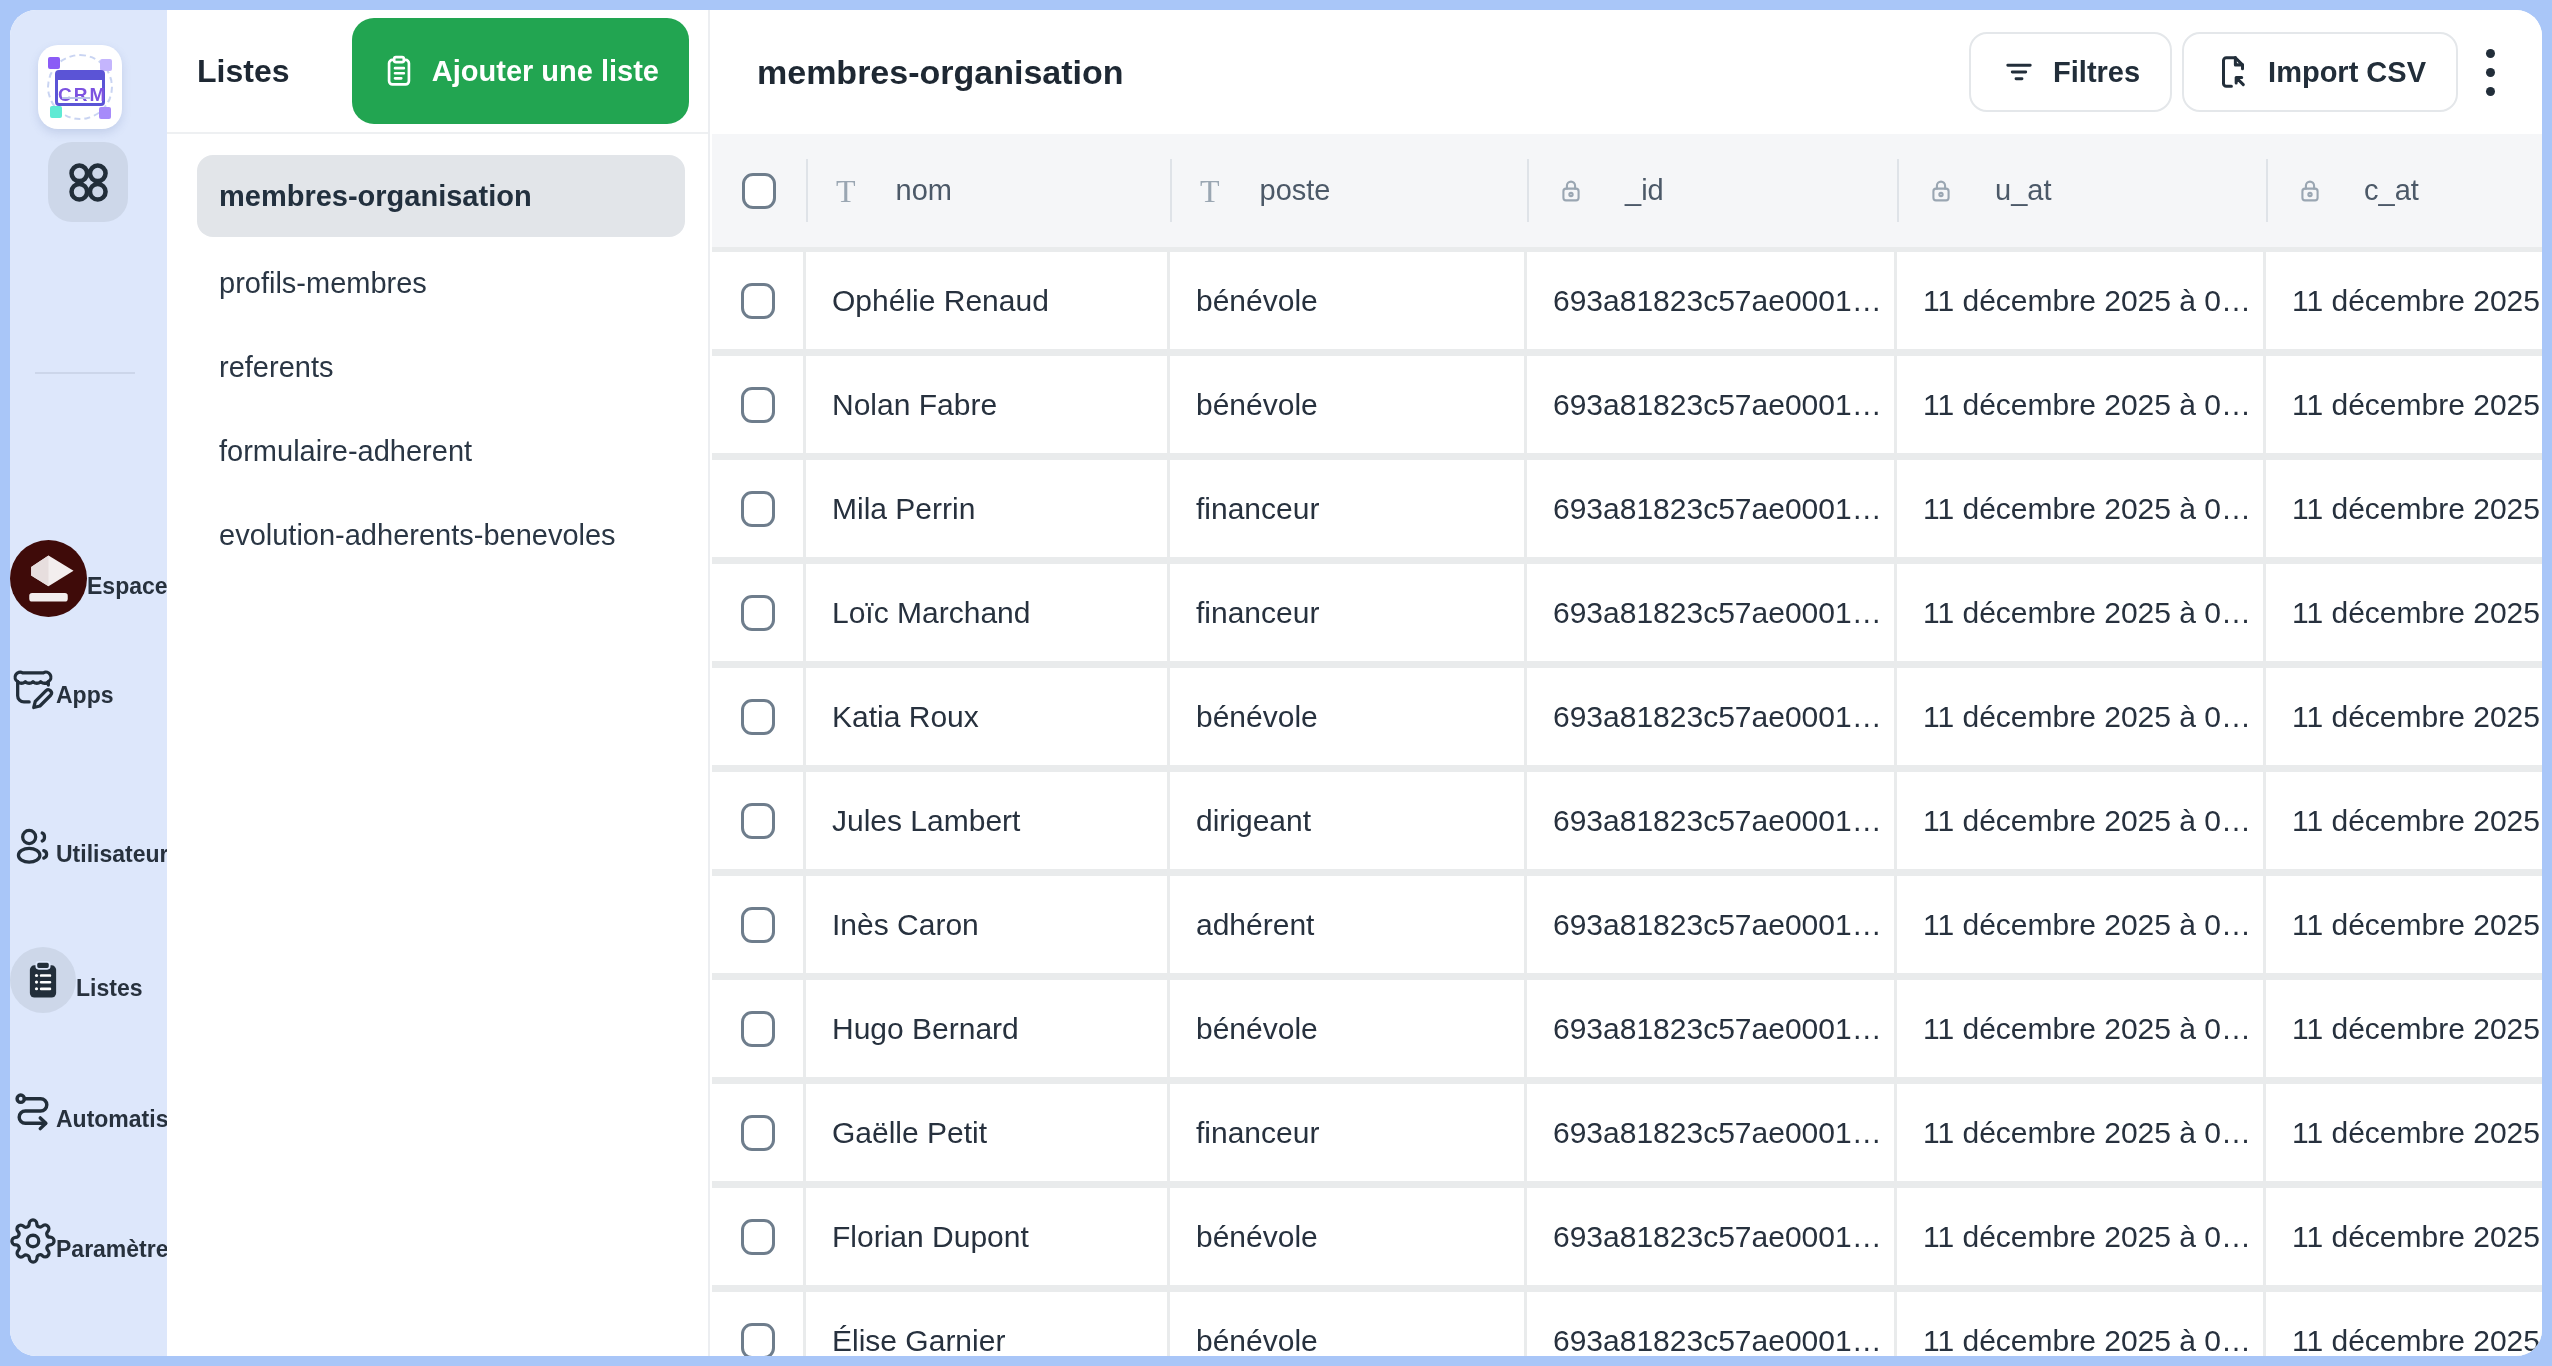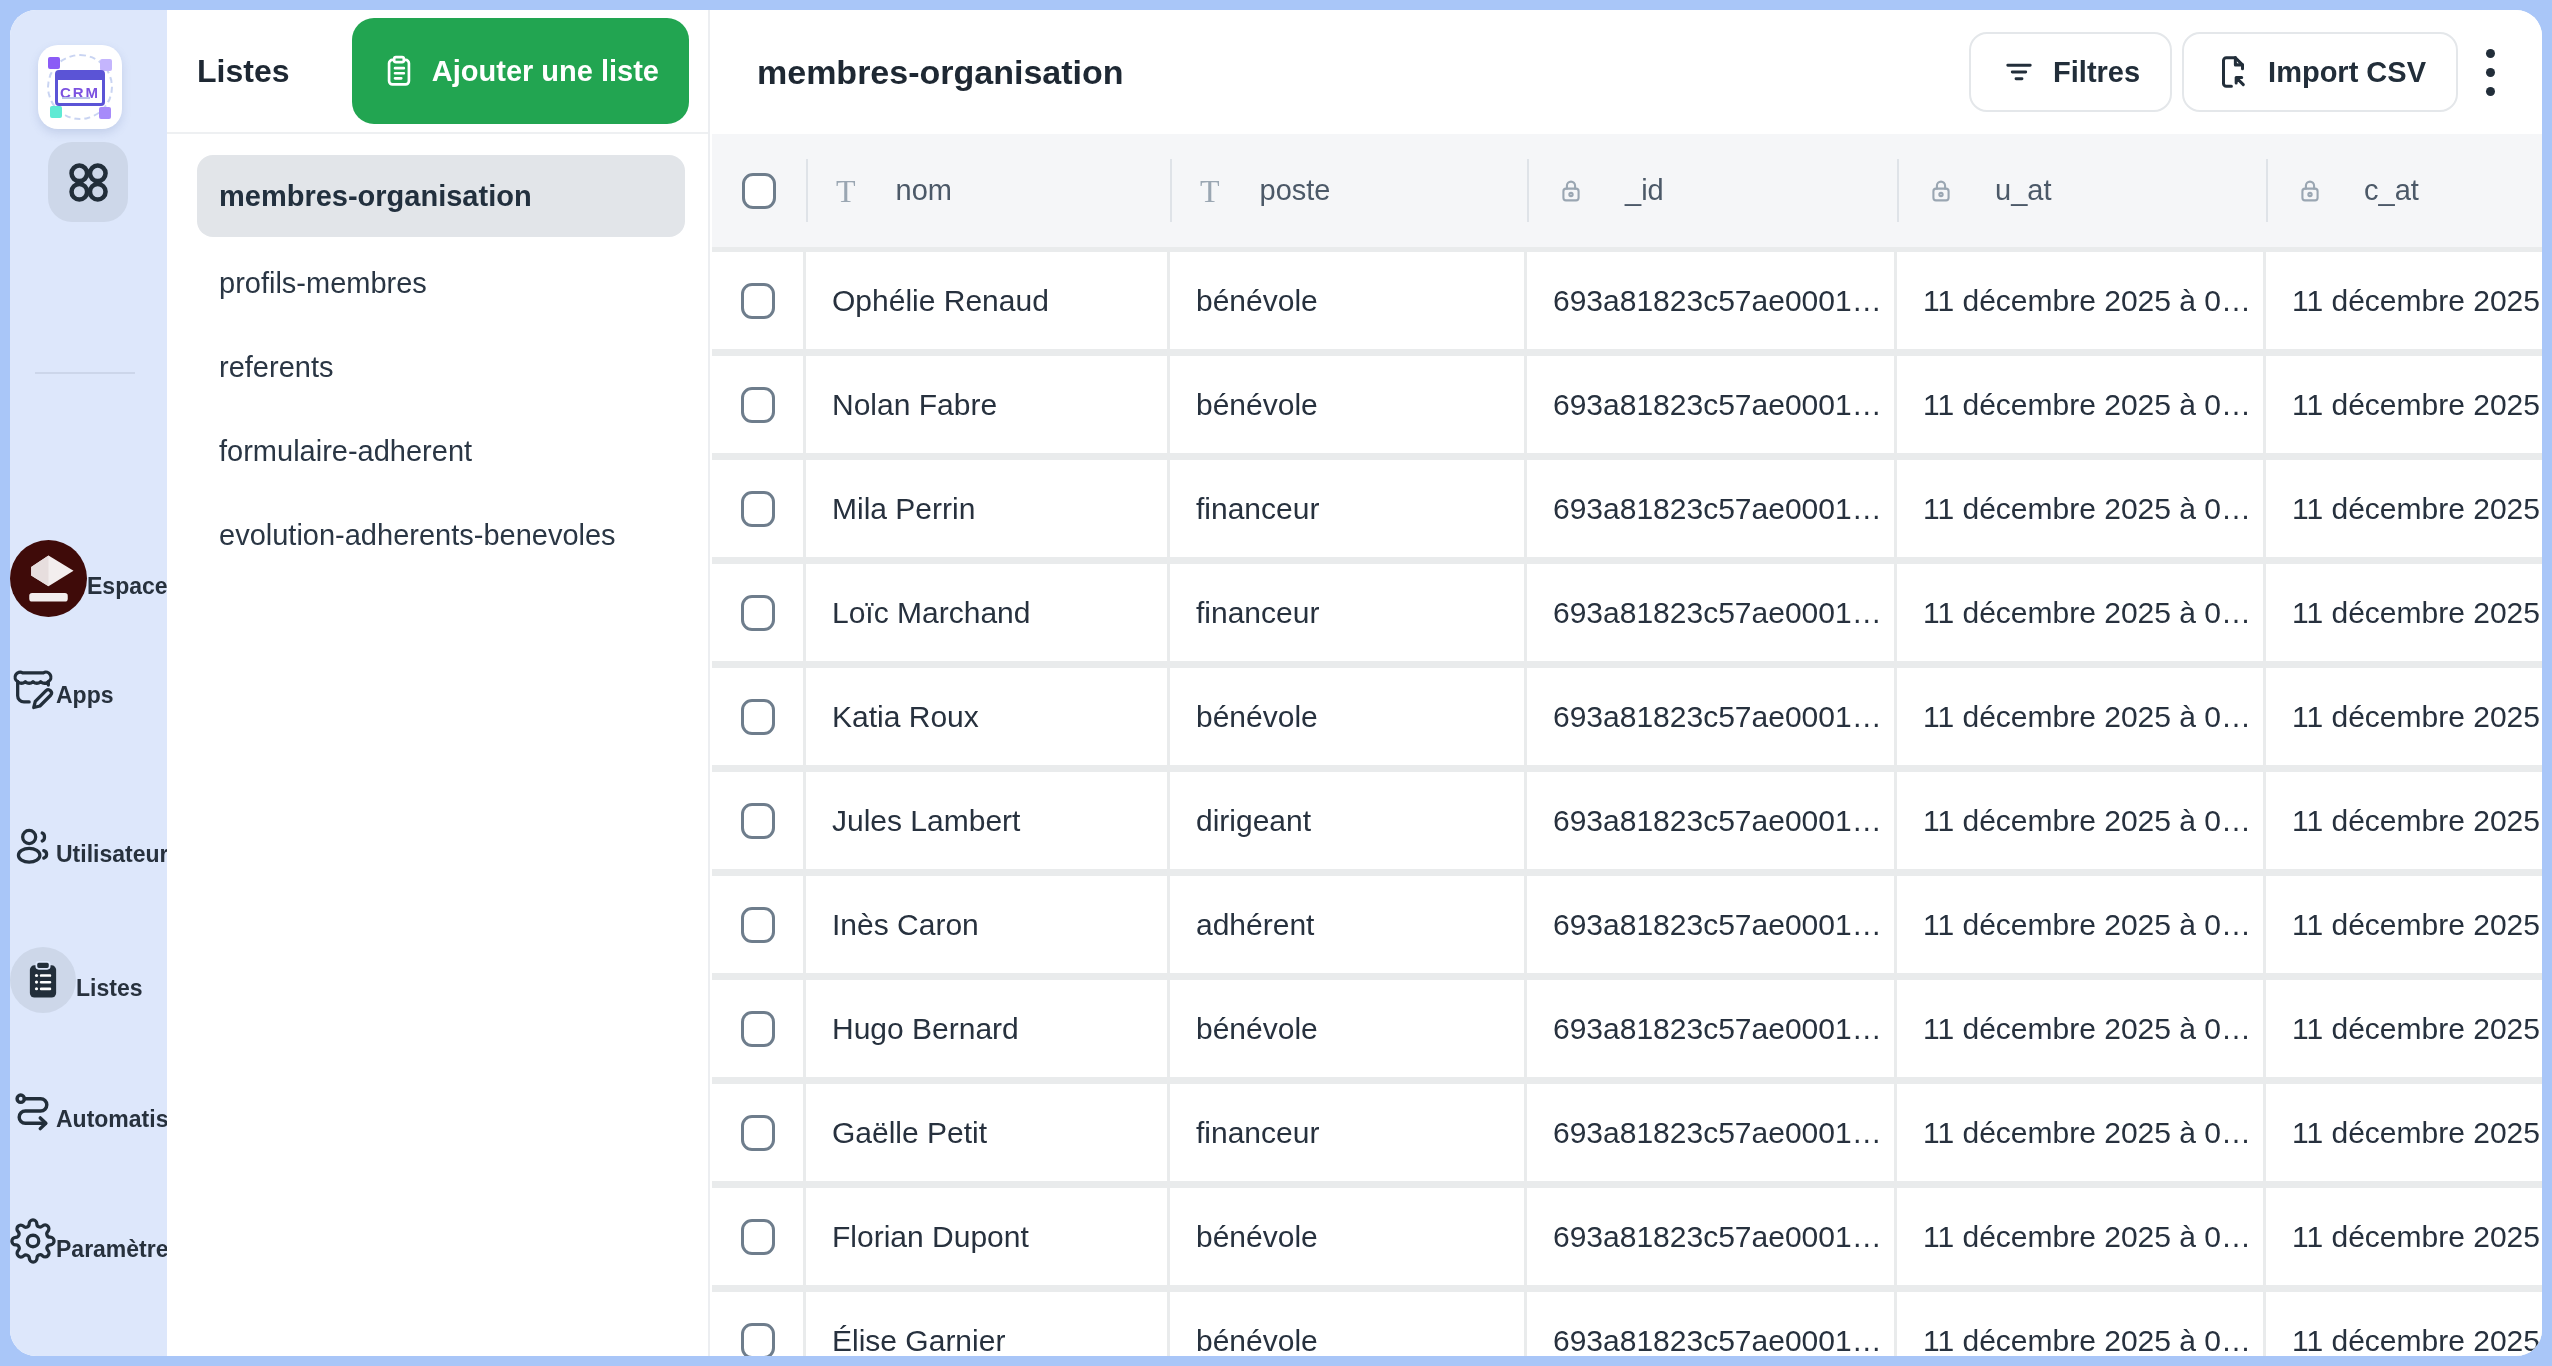--- a/index.html
+++ b/index.html
@@ -12,21 +12,21 @@
   body{background:var(--frame_blue);font-family:"Liberation Sans",sans-serif;color:var(--text_dark)}
   .frame{position:absolute;inset:10px;border-radius:26px;background:#fff;overflow:hidden}
 
   
   .rail{position:absolute;left:0;top:0;bottom:0;width:157px;background:var(--rail_bg)}
   .logo{position:absolute;left:28px;top:35px;width:84px;height:84px;background:#fff;border-radius:20px;
         box-shadow:0 4px 10px rgba(80,100,160,.18)}
   .logo .dash{position:absolute;inset:9px;border:2px dashed #c9d4f2;border-radius:50%}
   .logo .browser{position:absolute;left:17px;top:25px;width:50px;height:36px;border:3px solid #5b54d6;border-radius:4px;background:#fff}
   .logo .browser .bar{position:absolute;left:0;top:0;right:0;height:7px;background:#5b54d6}
-  .logo .browser .crm{position:absolute;left:0;right:0;top:11px;text-align:center;font-size:15px;font-weight:700;color:#7c52e0;letter-spacing:2px}
+  .logo .browser .crm{position:absolute;left:0;right:0;top:11px;text-align:center;font-size:19px;font-weight:700;color:#7c52e0;letter-spacing:2px}
   .logo .browser .ln{position:absolute;left:4px;bottom:4px;width:28px;height:2px;background:#b9c3e8}
   .logo .sq{position:absolute;width:12px;height:12px;border-radius:2px}
   .sq1{left:10px;top:12px;background:#8b5cf6}
   .sq2{right:10px;top:14px;background:#c4b5fd}
   .sq3{left:12px;bottom:11px;background:#5eead4}
   .sq4{right:11px;bottom:10px;background:#a78bfa}
   .grid-btn{position:absolute;left:38px;top:132px;width:80px;height:80px;border:none;background:var(--chip);
             border-radius:24px;display:flex;align-items:center;justify-content:center;cursor:pointer}
   .rail-divider{position:absolute;left:25px;right:32px;top:362px;height:2px;background:#ccd6ea}
   .rail-item{position:absolute;left:0;width:157px;display:flex;flex-direction:row;align-items:center;cursor:pointer}

